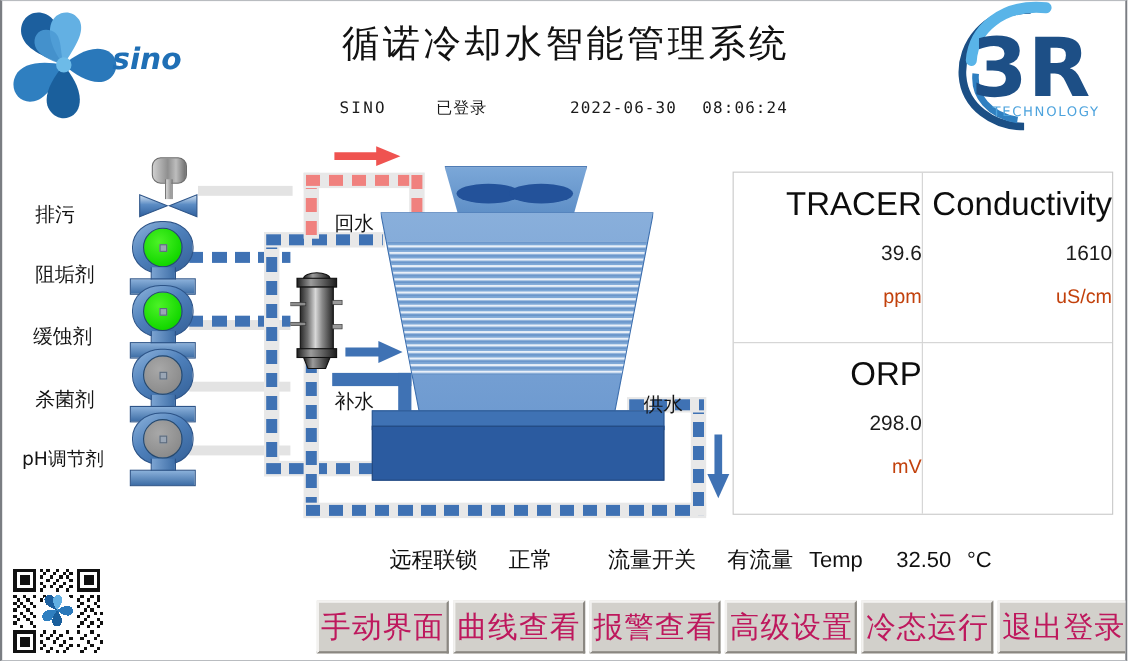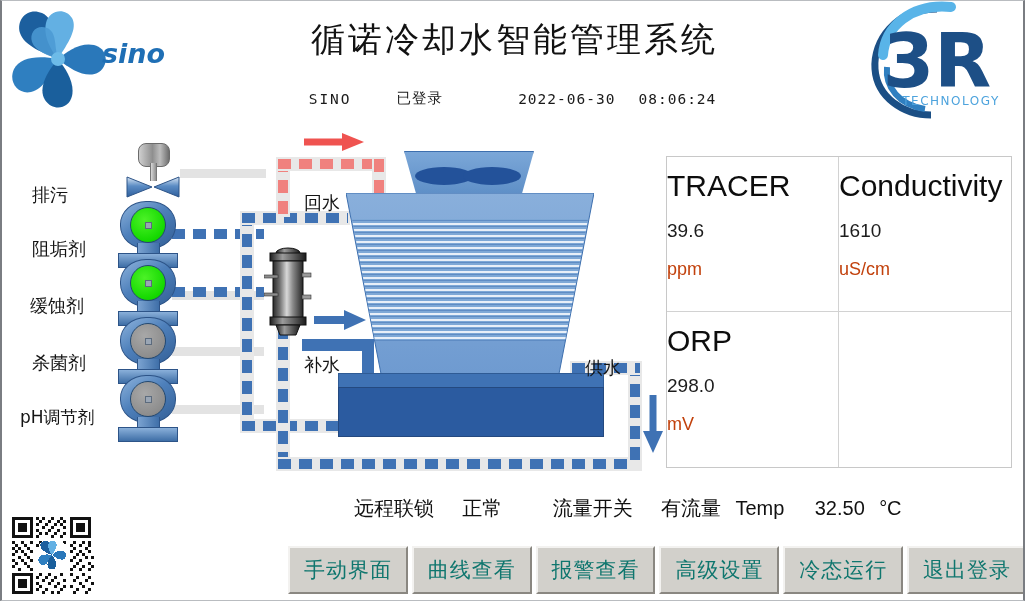--- a/index.html
+++ b/index.html
@@ -137,21 +137,21 @@
 
   
   .panel {
     position: absolute; left: 664px; top: 155px; width: 346px; height: 312px;
     border: 1px solid #c8c8c8; box-sizing: border-box;
     display: grid; grid-template-columns: 1fr 1fr; grid-template-rows: 1fr 1fr;
   }
   .cell {
     border-right: 1px solid #d2d2d2; border-bottom: 1px solid #d2d2d2;
     box-sizing: border-box;
-    display: flex; flex-direction: column; align-items: flex-start;
+    display: flex; flex-direction: column; align-items: flex-end;
     justify-content: flex-start; padding-top: 12px;
   }
   .cell:nth-child(2n) { border-right: none; }
   .cell:nth-child(n+3) { border-bottom: none; }
   .cell .nm {
     font-size: 30px; color: #0d0d0d; line-height: 1.1;
     font-family: "Liberation Sans", sans-serif;
   }
   .cell .vl { font-size: 19px; color: #1c1c1c; margin-top: 18px; }
   .cell .un { font-size: 18px; color: #c2410c; margin-top: 17px; }
@@ -175,21 +175,21 @@
   .buttonbar {
     position: absolute; left: 286px; top: 545px; width: 739px; height: 52px;
     display: flex; gap: 4px;
   }
   .btn {
     flex: 1 1 0; height: 48px;
     background: #d2d0cb;
     border-top: 2px solid #f3f2f0; border-left: 2px solid #f3f2f0;
     border-right: 2px solid #8a8781; border-bottom: 2px solid #8a8781;
     display: flex; align-items: center; justify-content: center;
-    font-size: 21px; color: #0f766e;
+    font-size: 27px; color: #be185d;
     font-family: "DejaVu Sans", sans-serif;
     letter-spacing: 1px; cursor: pointer; box-sizing: border-box; text-align: center;
   }
 
   
   .qrwrap { position: absolute; left: 6px; top: 512px; width: 88px; height: 86px; }
 </style>
 </head>
 <body>
 

